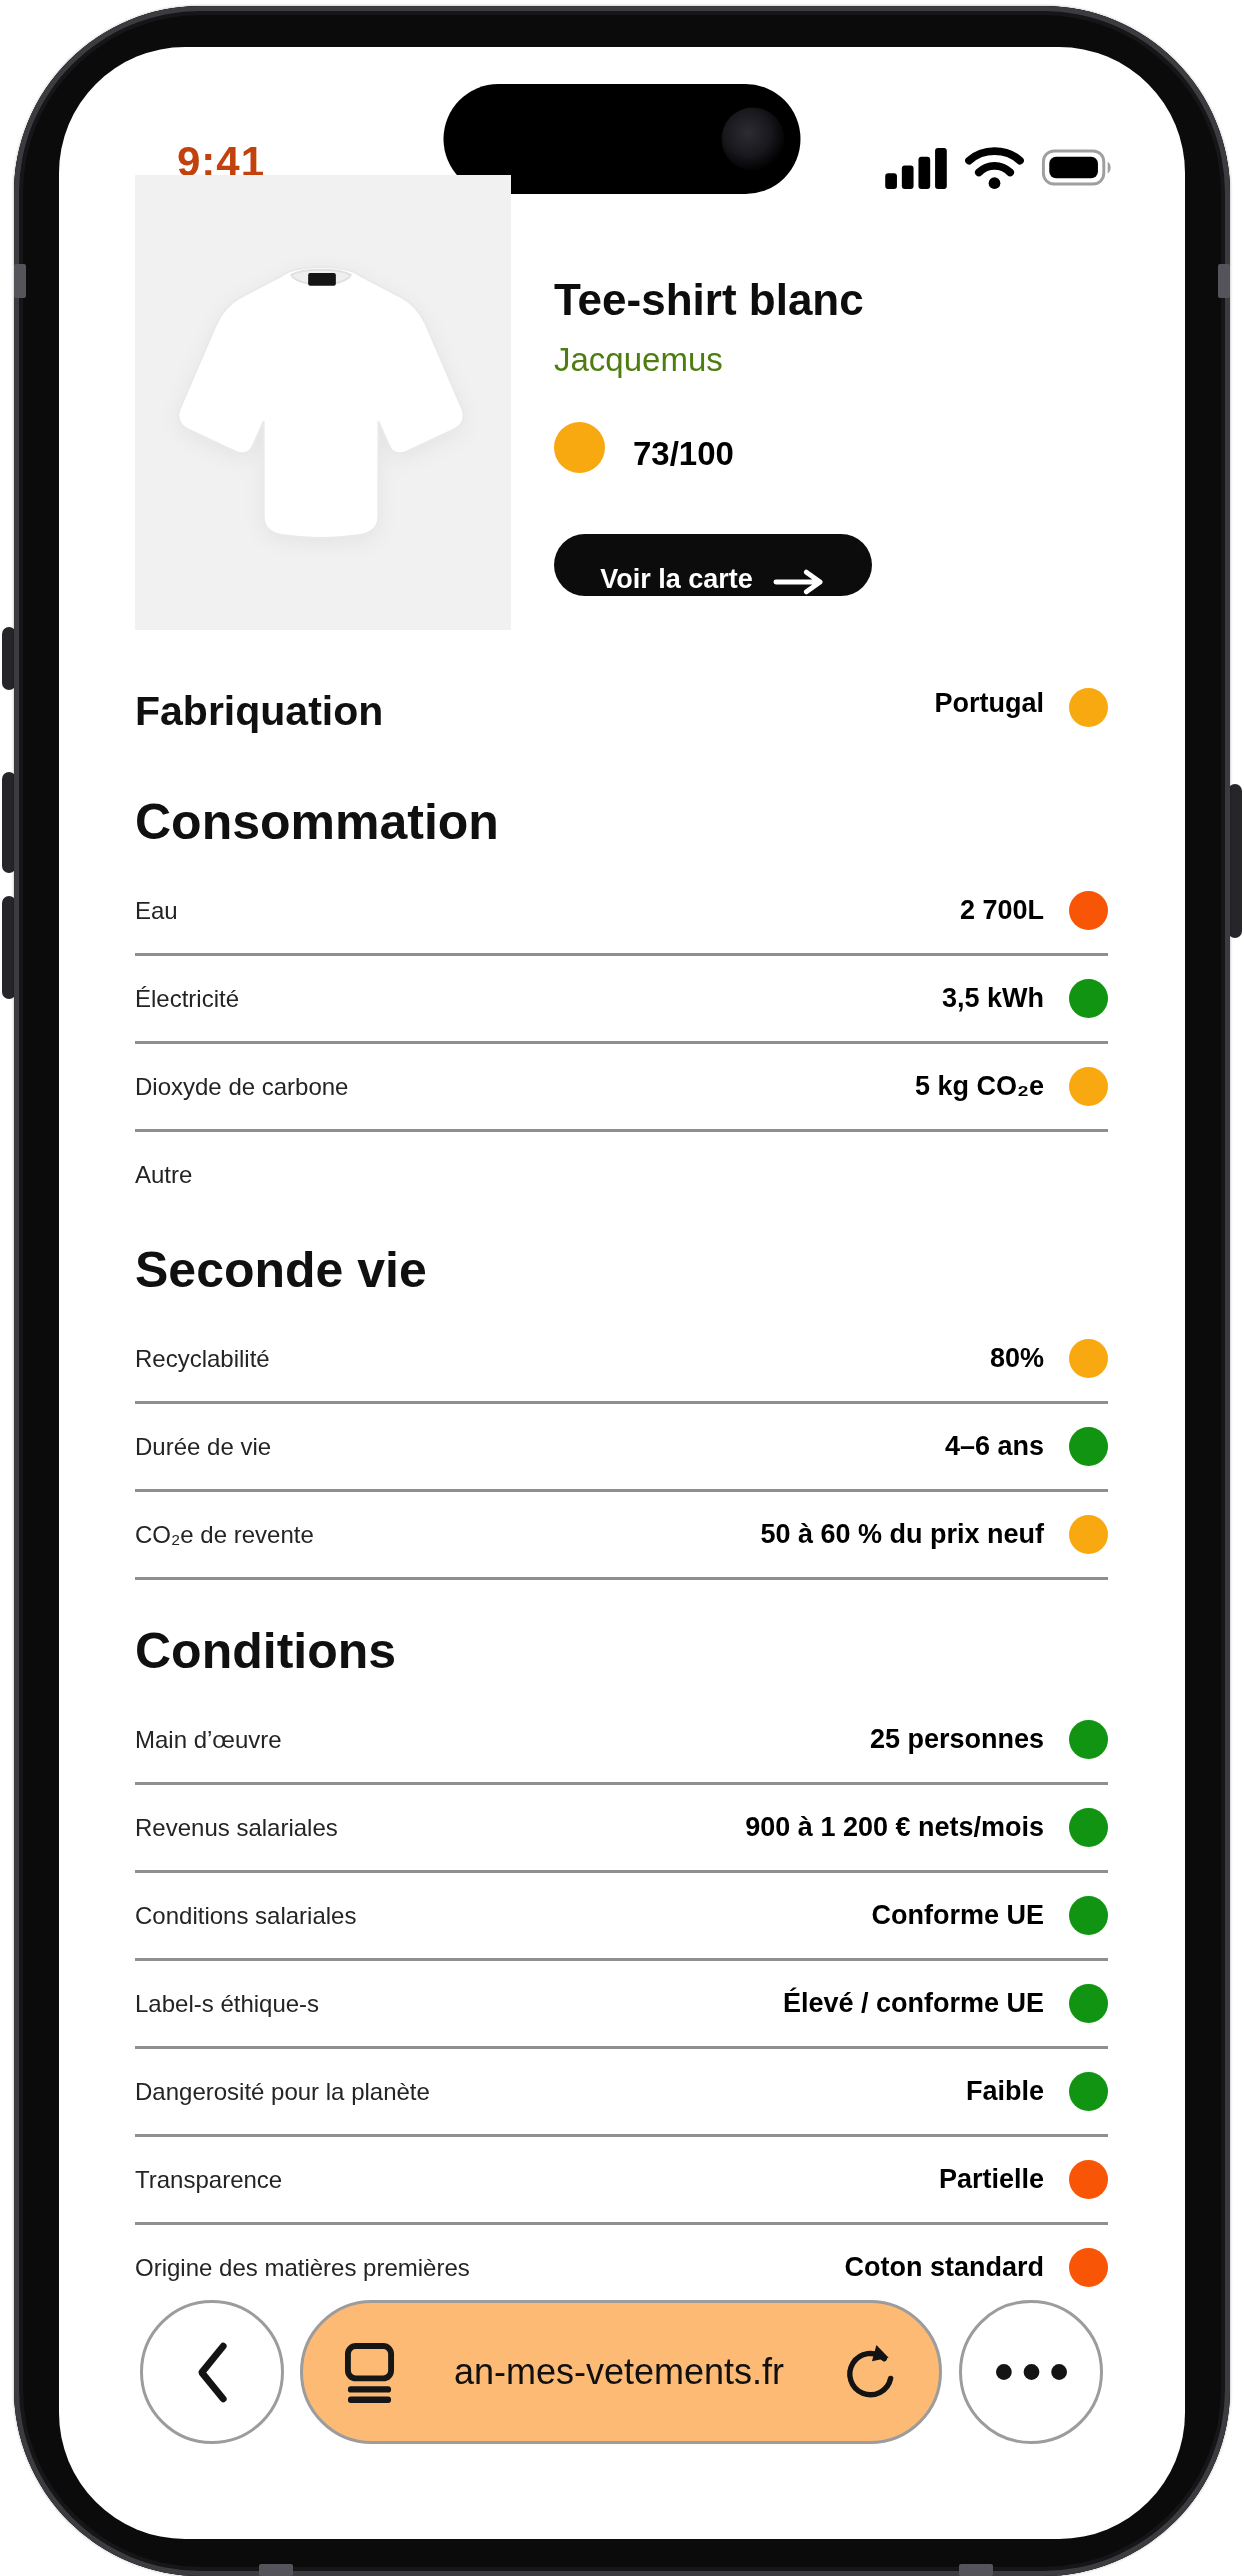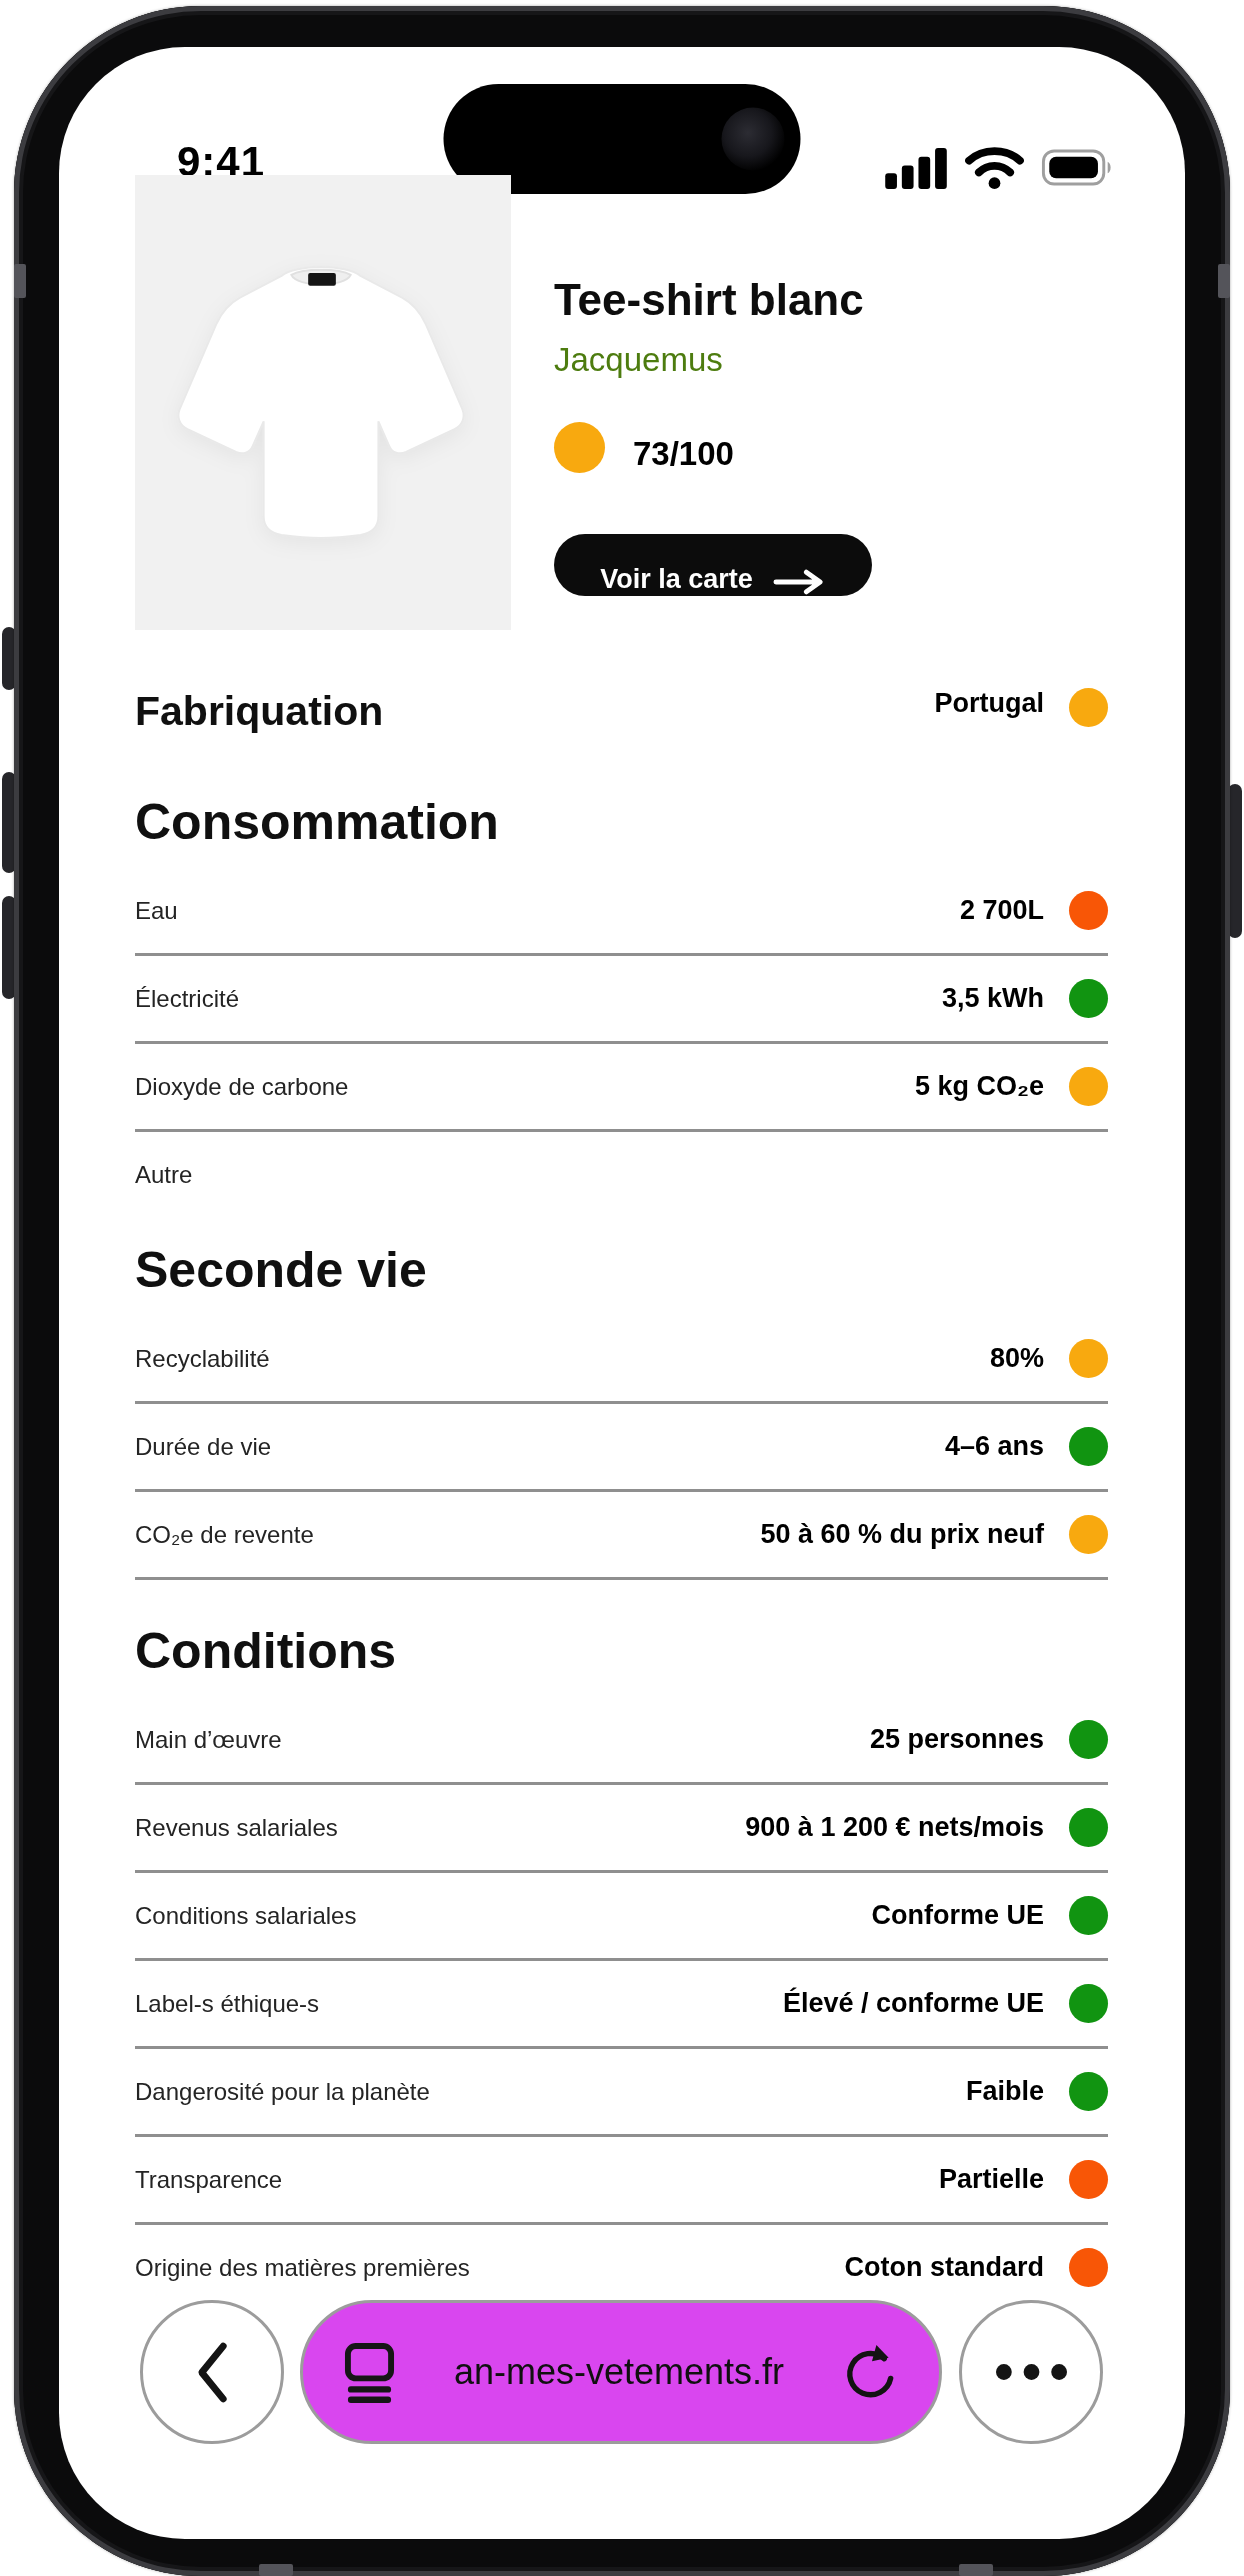--- a/index.html
+++ b/index.html
@@ -13,21 +13,21 @@
     position:absolute;left:14px;top:6px;width:1216px;height:2570px;border-radius:187px;
     background:#0b0b0c;z-index:1;
     box-shadow:inset 0 0 0 5px #3c3c40, inset 0 0 0 9px #161618, 0 0 3px rgba(0,0,0,.35);
   }
   .band{position:absolute;background:#54545a;z-index:1;border-radius:2px}
   .screen{
     position:absolute;left:59px;top:47px;width:1126px;height:2492px;background:#ffffff;
     border-radius:126px;overflow:hidden;z-index:2;
   }
   
-  .time{position:absolute;left:118px;top:91px;font-size:42px;font-weight:700;color:#000000;letter-spacing:1px}
+  .time{position:absolute;left:118px;top:91px;font-size:42px;font-weight:700;color:#c2410c;letter-spacing:1px}
   .status-icons{position:absolute;right:71px;top:99px;display:flex;gap:17px;align-items:center}
   .island{position:absolute;left:50%;transform:translateX(-50%);top:37px;width:357px;height:110px;
     background:#000;border-radius:57px}
   .camera{position:absolute;right:16px;top:50%;transform:translateY(-50%);width:63px;height:63px;border-radius:50%;
     background:radial-gradient(circle at 42% 40%, #2c2c33 0%, #17171c 45%, #000 75%)}
   
   .header{position:absolute;left:76px;top:128px;display:flex;gap:43px}
   .photo{width:376px;height:455px;background:#f1f1f1;flex:none;display:flex;align-items:center;justify-content:center}
   .info{padding-top:100px}
   .title{font-size:44px;font-weight:700;color:#0d0d0d}
@@ -48,21 +48,21 @@
   .rlabel{flex:1;font-size:24px;color:#242424;font-weight:400}
   .rvalue{font-size:27px;font-weight:700;color:#000;margin-right:25px;white-space:nowrap}
   .dot{width:39px;height:39px;border-radius:50%;flex:none}
   .divider{height:3px;background:#8f8f8f}
   
   .circle-btn{position:absolute;width:144px;height:144px;border-radius:50%;background:#fff;
     border:3px solid #9c9c9c;box-sizing:border-box;display:flex;align-items:center;justify-content:center;cursor:pointer}
   .back-btn{left:81px;top:2253px}
   .more-btn{left:900px;top:2253px}
   .pill{position:absolute;left:241px;top:2253px;width:642px;height:144px;border:3px solid #9c9c9c;
-    border-radius:74px;background:#d946ef;box-sizing:border-box;display:flex;align-items:center;
+    border-radius:74px;background:#fdba74;box-sizing:border-box;display:flex;align-items:center;
     padding:0 41px;cursor:pointer}
   .url{flex:1;text-align:center;font-size:36px;color:#101010;white-space:nowrap;overflow:hidden}
   svg{display:block}
 </style>
 </head>
 <body>
 
 <div class="side-btn" style="left:2px;top:627px;height:63px"></div>
 <div class="side-btn" style="left:2px;top:772px;height:101px"></div>
 <div class="side-btn" style="left:2px;top:896px;height:103px"></div>

